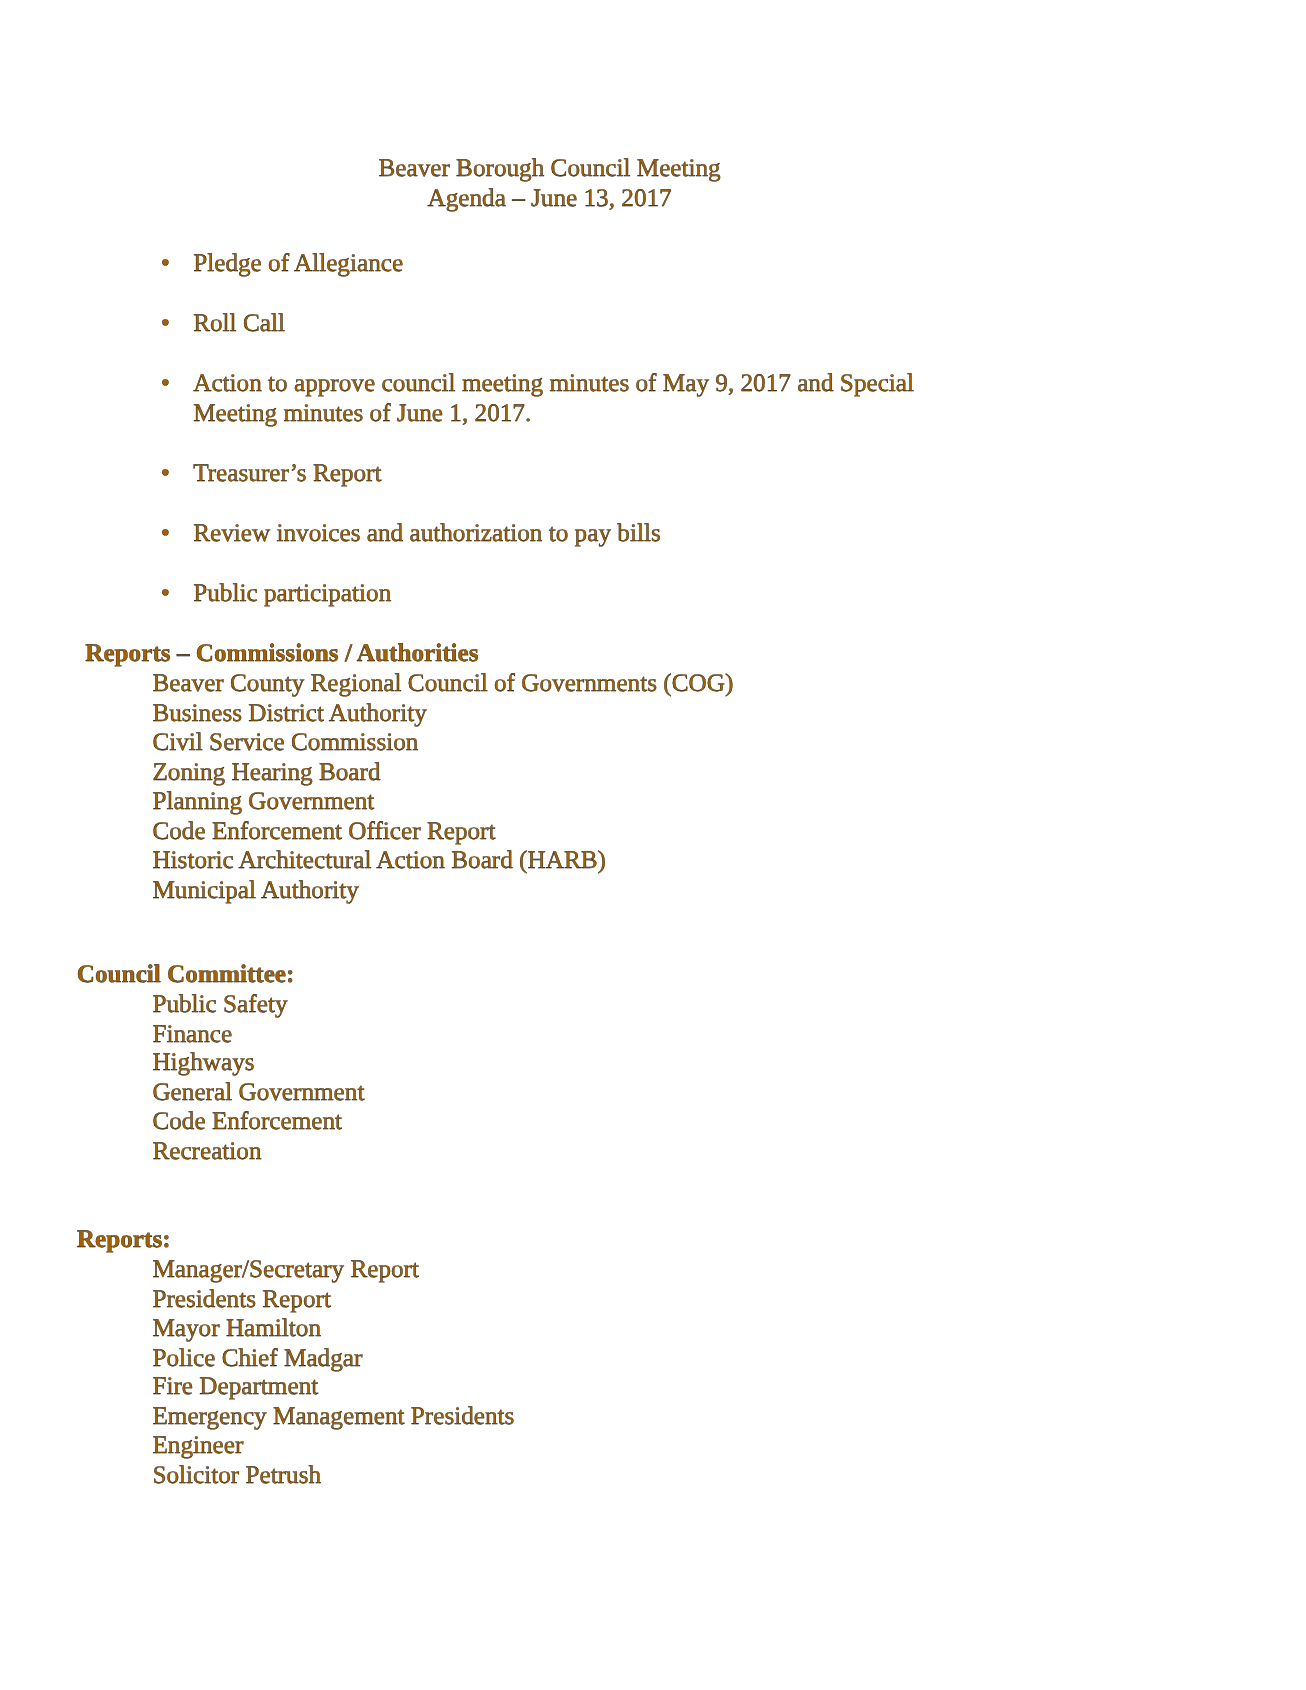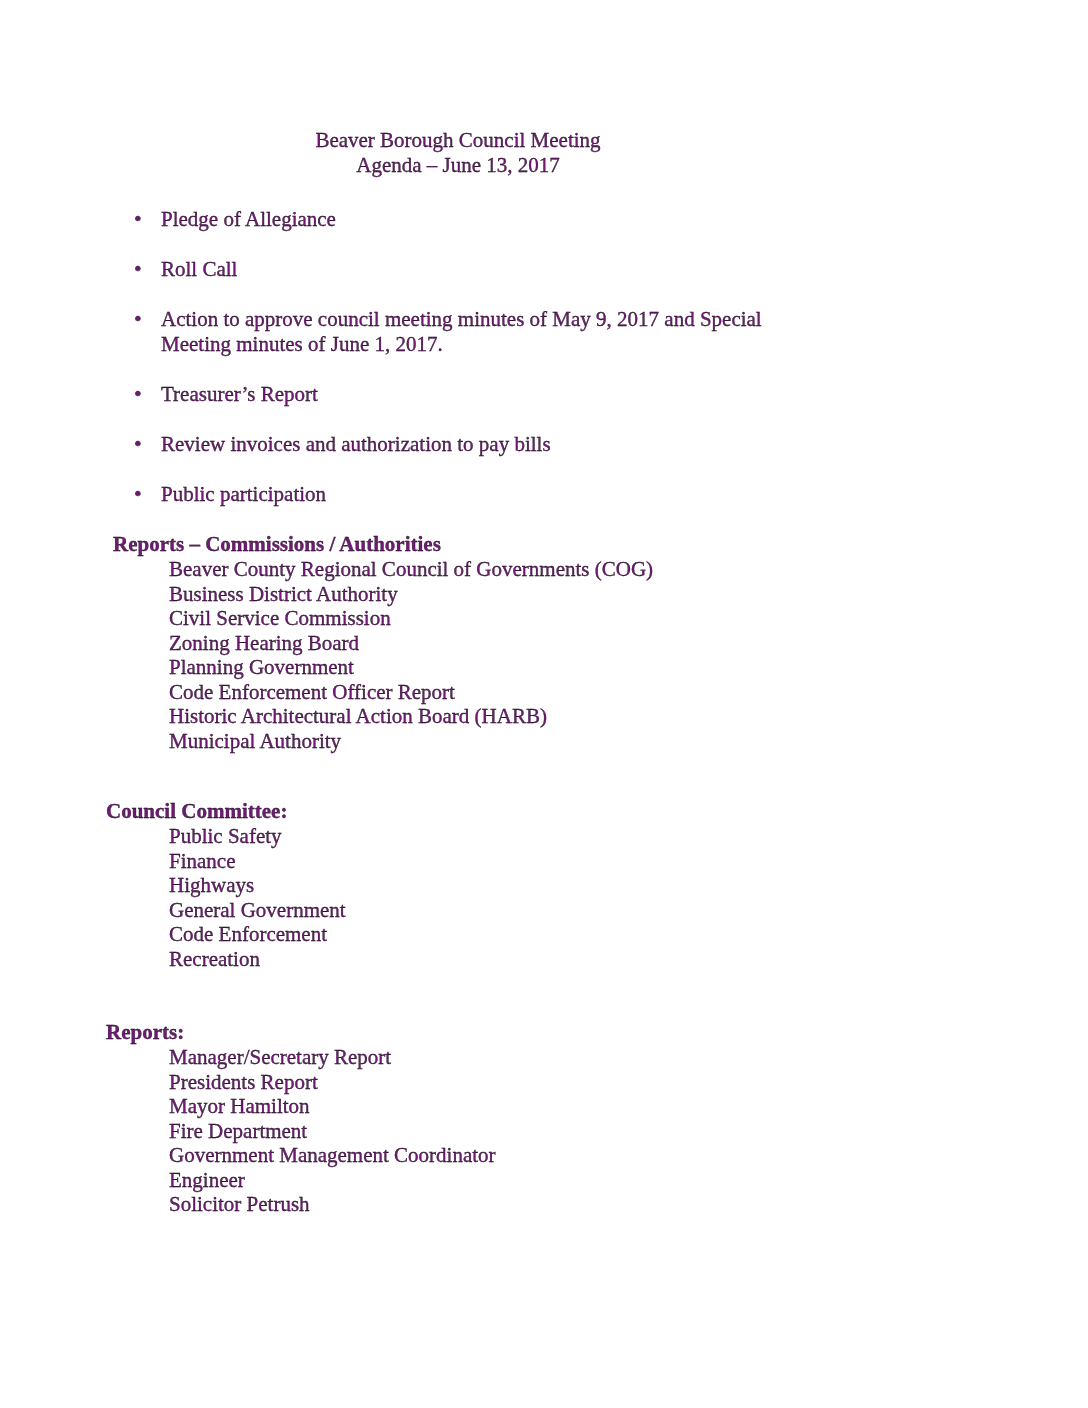--- a/index.html
+++ b/index.html
@@ -5,21 +5,21 @@
   html, body {
     margin: 0;
     padding: 0;
     background: #ffffff;
   }
   .page {
     position: relative;
     width: 916px;
     height: 1408px;
     background: #ffffff;
-    color: #701a75;
+    color: #a16207;
     font-family: "Liberation Serif", "DejaVu Serif", serif;
     font-size: 21px;
     line-height: 25px;
     -webkit-text-stroke: 0.3px #000;
     overflow: hidden;
   }
   .title-block {
     padding-top: 128px;
     text-align: center;
   }
@@ -34,21 +34,21 @@
     margin-bottom: 25px;
   }
   .agenda-list li::before {
     content: "\2022";
     position: absolute;
     left: 1px;
     top: -1px;
     font-size: 22px;
   }
   .report-section {
-    margin-left: 106px;
+    margin-left: 64px;
     margin-right: 118px;
   }
   .sec-heading {
     margin: 0;
     font-size: 21px;
     line-height: 25px;
     font-weight: bold;
   }
   .indent-heading .sec-heading {
     padding-left: 7px;
@@ -106,20 +106,21 @@
       <li>Recreation</li>
     </ul>
   </section>
 
   <section class="report-section gap-sec3">
     <h2 class="sec-heading">Reports:</h2>
     <ul class="section-items">
       <li>Manager/Secretary Report</li>
       <li>Presidents Report</li>
       <li>Mayor Hamilton</li>
+      <li>Police Chief Madgar</li>
       <li>Fire Department</li>
-      <li>Government Management Coordinator</li>
+      <li>Emergency Management Presidents</li>
       <li>Engineer</li>
       <li>Solicitor Petrush</li>
     </ul>
   </section>
 
 </div>
 
 </body></html>

